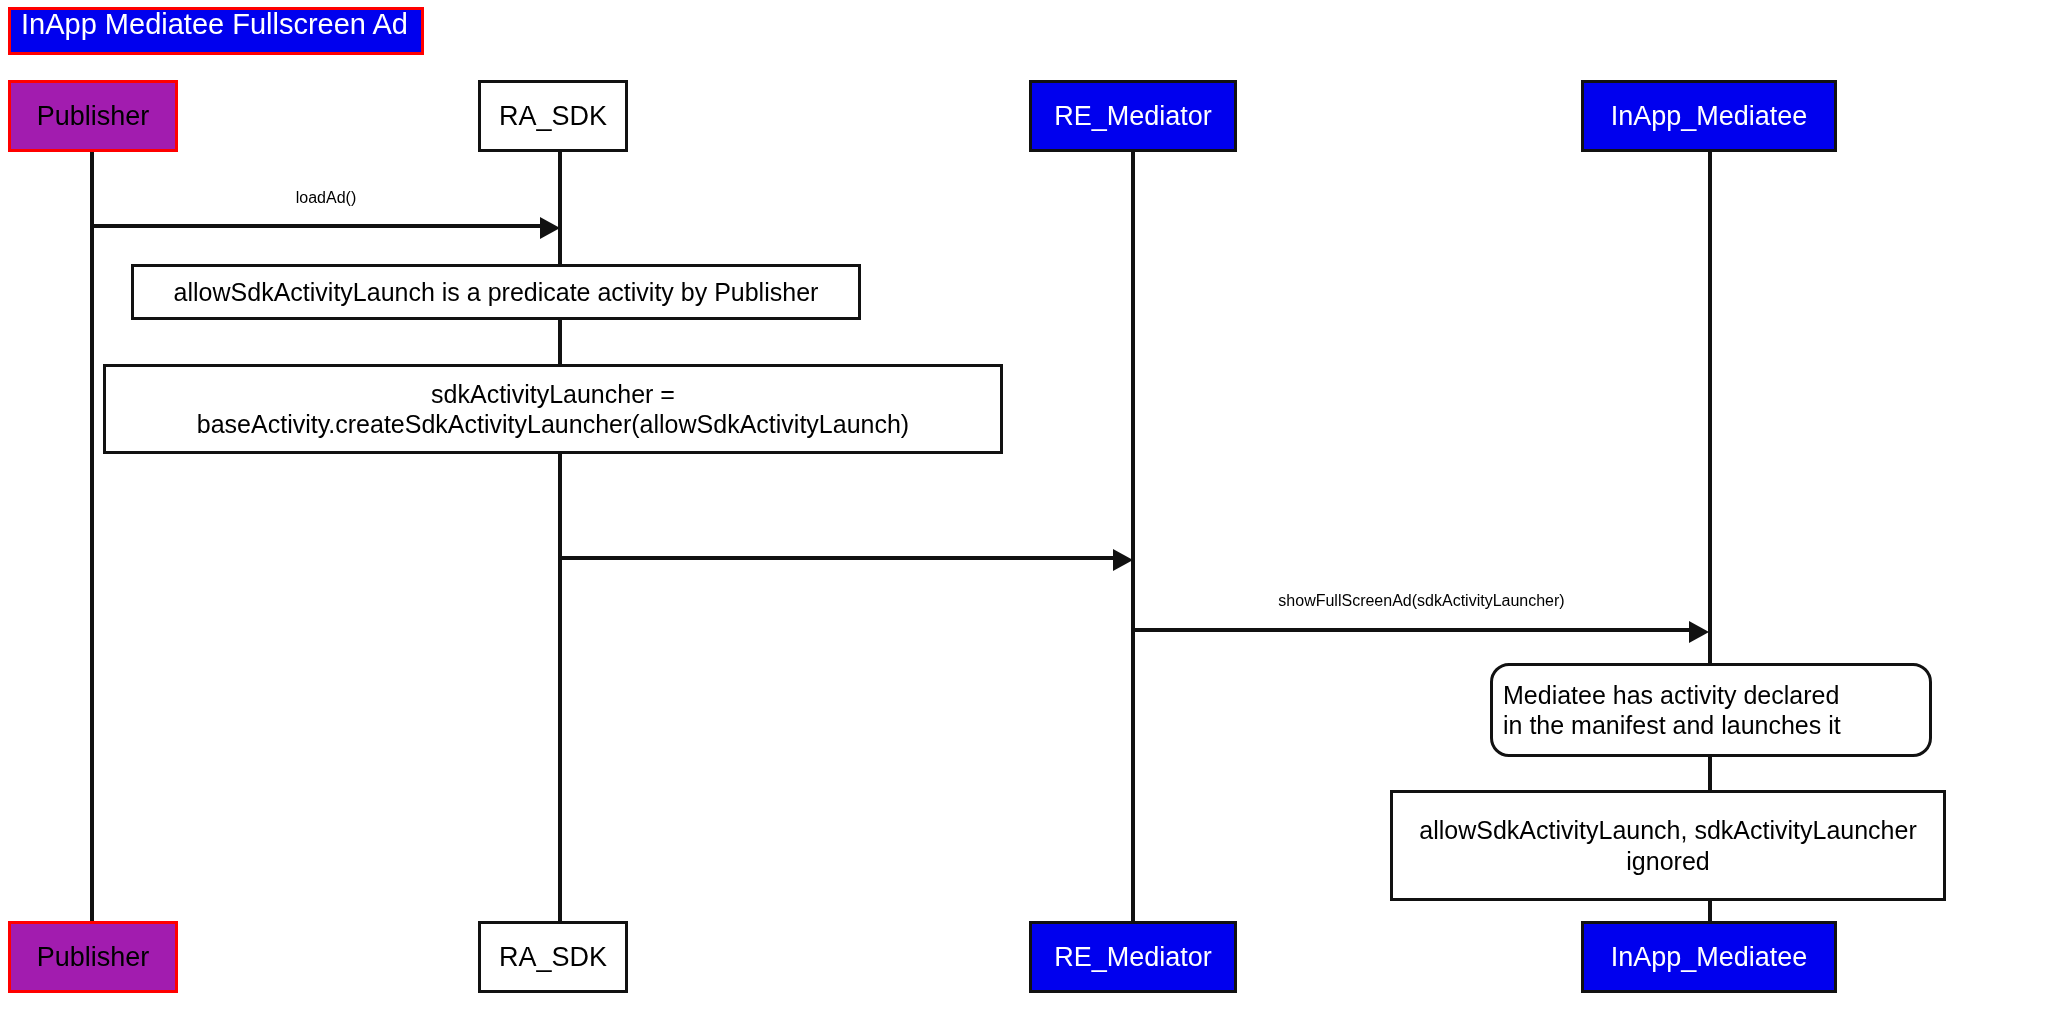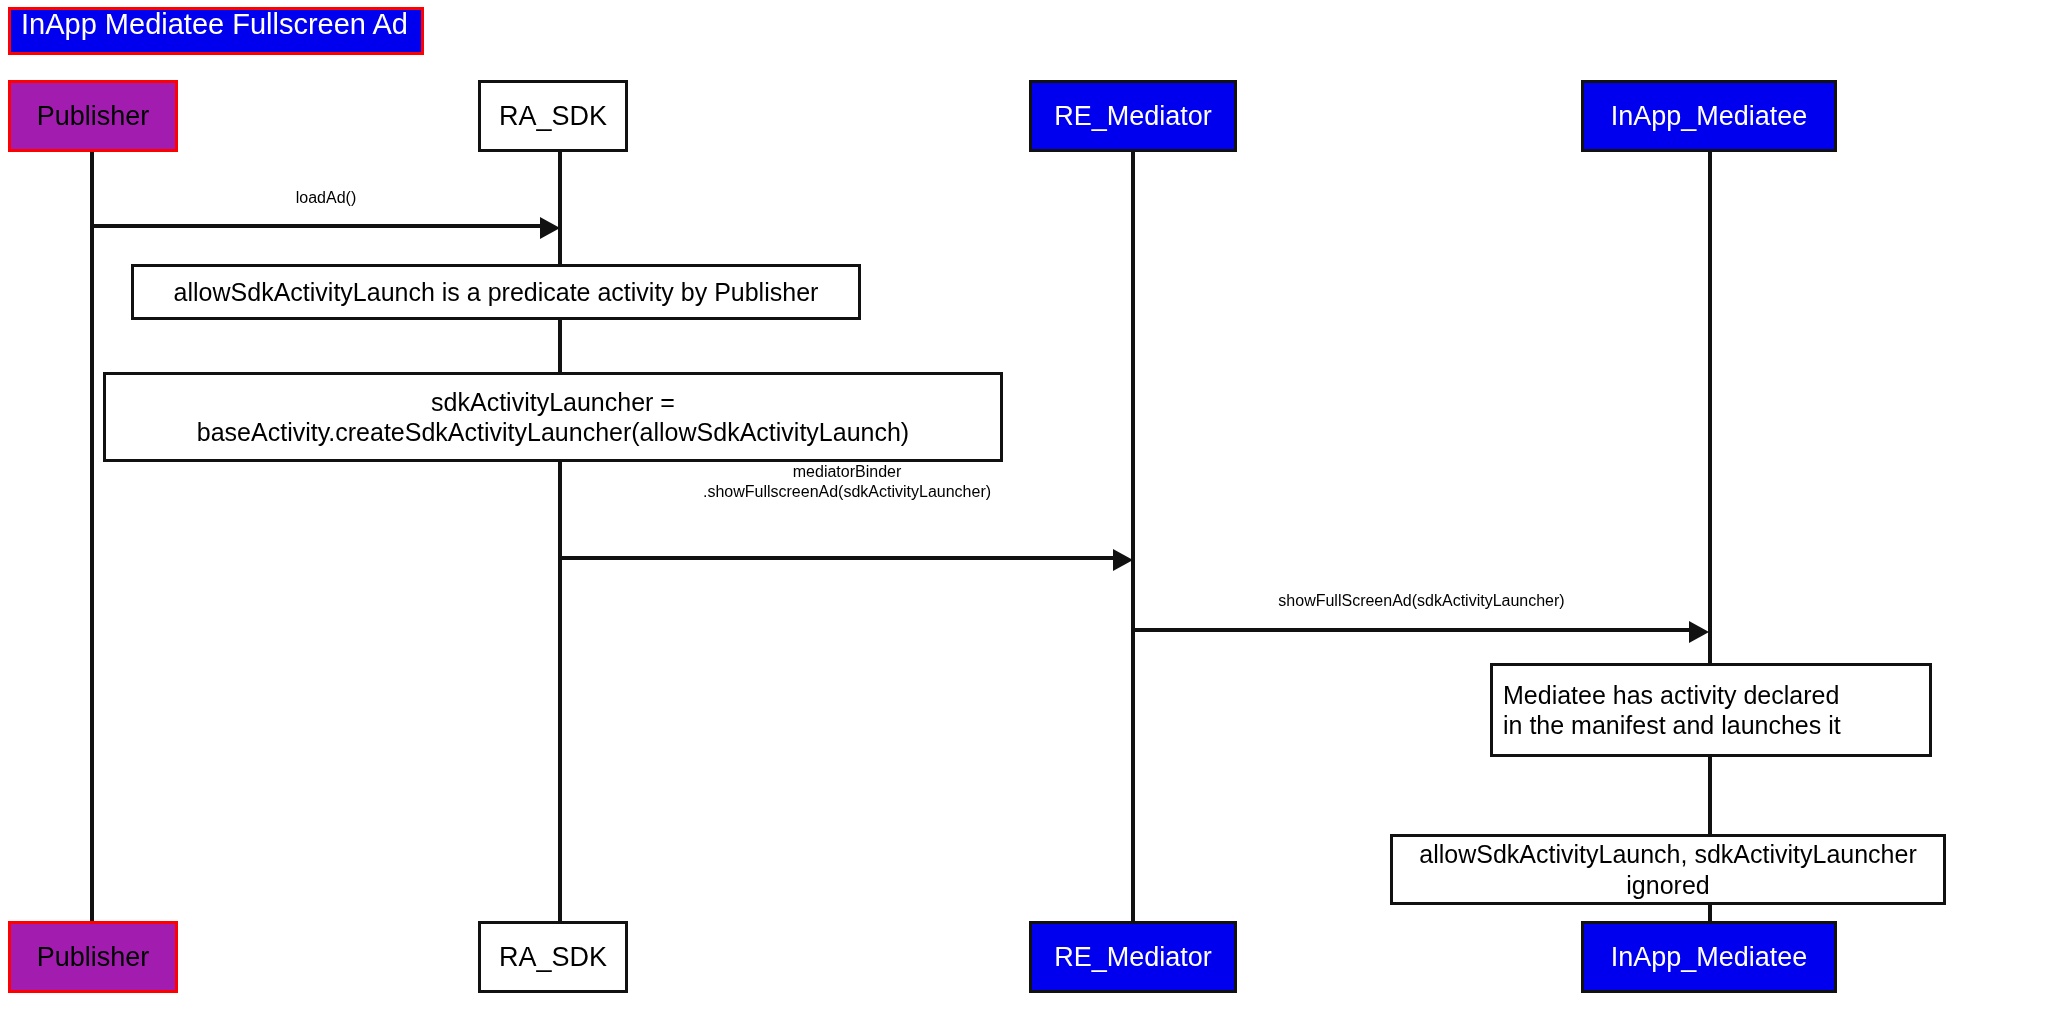--- a/index.html
+++ b/index.html
@@ -104,20 +104,21 @@
     white-space: pre-line;
     padding: 0 10px;
   }
   .note.align-center {
     justify-content: center;
     text-align: center;
   }
   .note.align-left {
     justify-content: flex-start;
     text-align: left;
+    border-radius: 19px;
   }
 </style>
 </head>
 <body>
 
 <div id="canvas">
 
   <div class="title-banner">
     <span>InApp Mediatee Fullscreen Ad</span>
   </div>
@@ -141,40 +142,38 @@
   </div>
 
   <div class="msg-label" style="left:92px; top:188px; width:468px;">loadAd()</div>
   <div class="msg-line" style="left:92px; top:224px; width:450px;"></div>
   <div class="msg-head" style="left:540px; top:217px;"></div>
 
   <div class="note align-center" style="left:131px; top:264px; width:730px; height:56px;">
     <span>allowSdkActivityLaunch is a predicate activity by Publisher</span>
   </div>
 
-  <div class="note align-center" style="left:103px; top:372px; width:900px; height:90px;">
+  <div class="note align-center" style="left:103px; top:364px; width:900px; height:90px;">
     <span>sdkActivityLauncher =
 baseActivity.createSdkActivityLauncher(allowSdkActivityLaunch)</span>
   </div>
 
-  <div class="msg-label" style="left:560px; top:462px; width:574px;">mediatorBinder
-.showFullscreenAd(sdkActivityLauncher)</div>
   <div class="msg-line" style="left:560px; top:556px; width:555px;"></div>
   <div class="msg-head" style="left:1113px; top:549px;"></div>
 
   <div class="msg-label" style="left:1133px; top:591px; width:577px;">showFullScreenAd(sdkActivityLauncher)</div>
   <div class="msg-line" style="left:1133px; top:628px; width:558px;"></div>
   <div class="msg-head" style="left:1689px; top:621px;"></div>
 
   <div class="note align-left" style="left:1490px; top:663px; width:442px; height:94px;">
     <span>Mediatee has activity declared
 in the manifest and launches it</span>
   </div>
 
-  <div class="note align-center" style="left:1390px; top:790px; width:556px; height:71px;margin-top:44px;">
+  <div class="note align-center" style="left:1390px; top:790px; width:556px; height:111px;">
     <span>allowSdkActivityLaunch, sdkActivityLauncher
 ignored</span>
   </div>
 
   <div class="participant accent-red" style="left:8px;   top:921px; width:170px; height:72px;">
     <span>Publisher</span>
   </div>
   <div class="participant" style="left:478px; top:921px; width:150px; height:72px;">
     <span>RA_SDK</span>
   </div>

